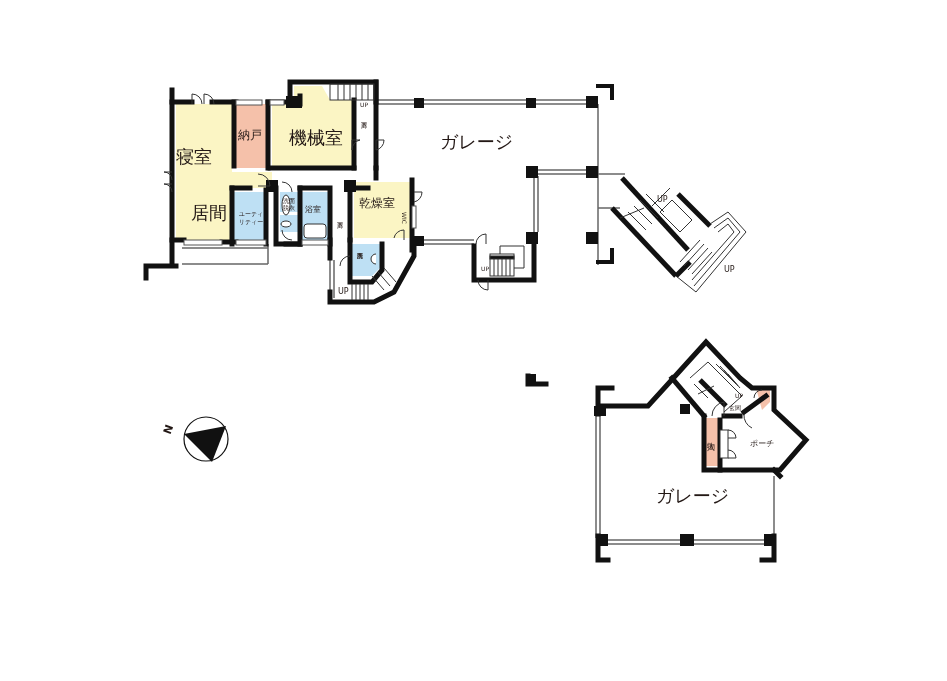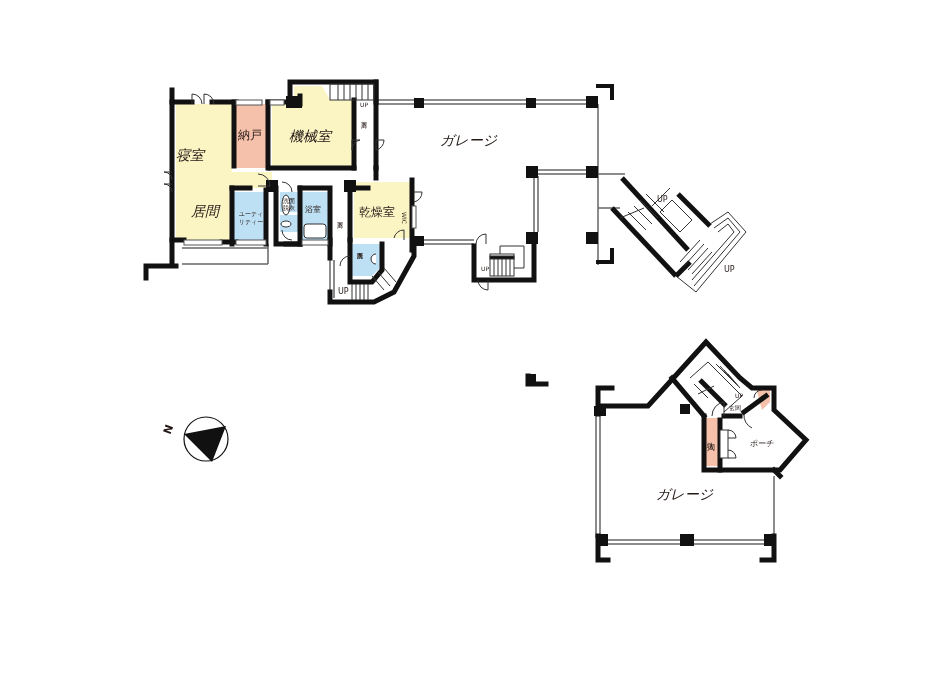--- a/index.html
+++ b/index.html
@@ -1,21 +1,21 @@
 <!DOCTYPE html>
 <html><head>
 <meta charset="utf-8">
 <style>
   html, body { margin: 0; padding: 0; background: #ffffff; }
   body { width: 947px; height: 681px; position: relative; overflow: hidden;
          font-family: "DejaVu Sans", sans-serif; }
   #plan { position: absolute; left: 0; top: 0; }
   .lbl { position: absolute; color: #231815; white-space: nowrap;
          font-family: "DejaVu Sans", sans-serif; line-height: 1; }
-  .lbl-lg { font-size: 14px; font-style: italic; }
+  .lbl-lg { font-size: 18px; }
   .lbl-md { font-size: 12px; }
   .lbl-sm { font-size: 8px; }
   .lbl-xs { font-size: 6px; }
   .vert { writing-mode: vertical-rl; letter-spacing: 0; }
 </style>
 </head>
 <body>
 
 <svg id="plan" width="947" height="681" viewBox="0 0 947 681" xmlns="http://www.w3.org/2000/svg">
 
@@ -272,21 +272,21 @@
   </g>
 </svg>
 
 <span class="lbl lbl-lg" style="left:176px;top:148px;">寝室</span>
 <span class="lbl lbl-lg" style="left:191px;top:204px;">居間</span>
 <span class="lbl lbl-md" style="left:238px;top:129px;">納戸</span>
 <span class="lbl lbl-lg" style="left:289px;top:129px;">機械室</span>
 <span class="lbl lbl-xs" style="left:238px;top:210px;width:26px;white-space:normal;text-align:center;line-height:1.3;">ユーティリティー</span>
 <span class="lbl lbl-xs" style="left:283px;top:197px;width:14px;white-space:normal;line-height:1.2;">洗面脱衣</span>
 <span class="lbl lbl-sm" style="left:305px;top:206px;">浴室</span>
-<span class="lbl lbl-md" style="left:359px;top:206px;">乾燥室</span>
+<span class="lbl lbl-md" style="left:359px;top:197px;">乾燥室</span>
 <span class="lbl lbl-xs vert" style="left:357px;top:248px;">洗面所</span>
 <span class="lbl lbl-xs vert" style="left:361px;top:117px;">廊下</span>
 <span class="lbl lbl-xs vert" style="left:337px;top:217px;">廊下</span>
 <span class="lbl lbl-xs vert" style="left:401px;top:212px;">WIC</span>
 <span class="lbl lbl-lg" style="left:440px;top:133px;">ガレージ</span>
 
 <span class="lbl lbl-xs" style="left:360px;top:102px;">UP</span>
 <span class="lbl lbl-sm" style="left:338px;top:288px;">UP</span>
 <span class="lbl lbl-xs" style="left:481px;top:266px;">UP</span>
 <span class="lbl lbl-sm" style="left:657px;top:196px;">UP</span>

